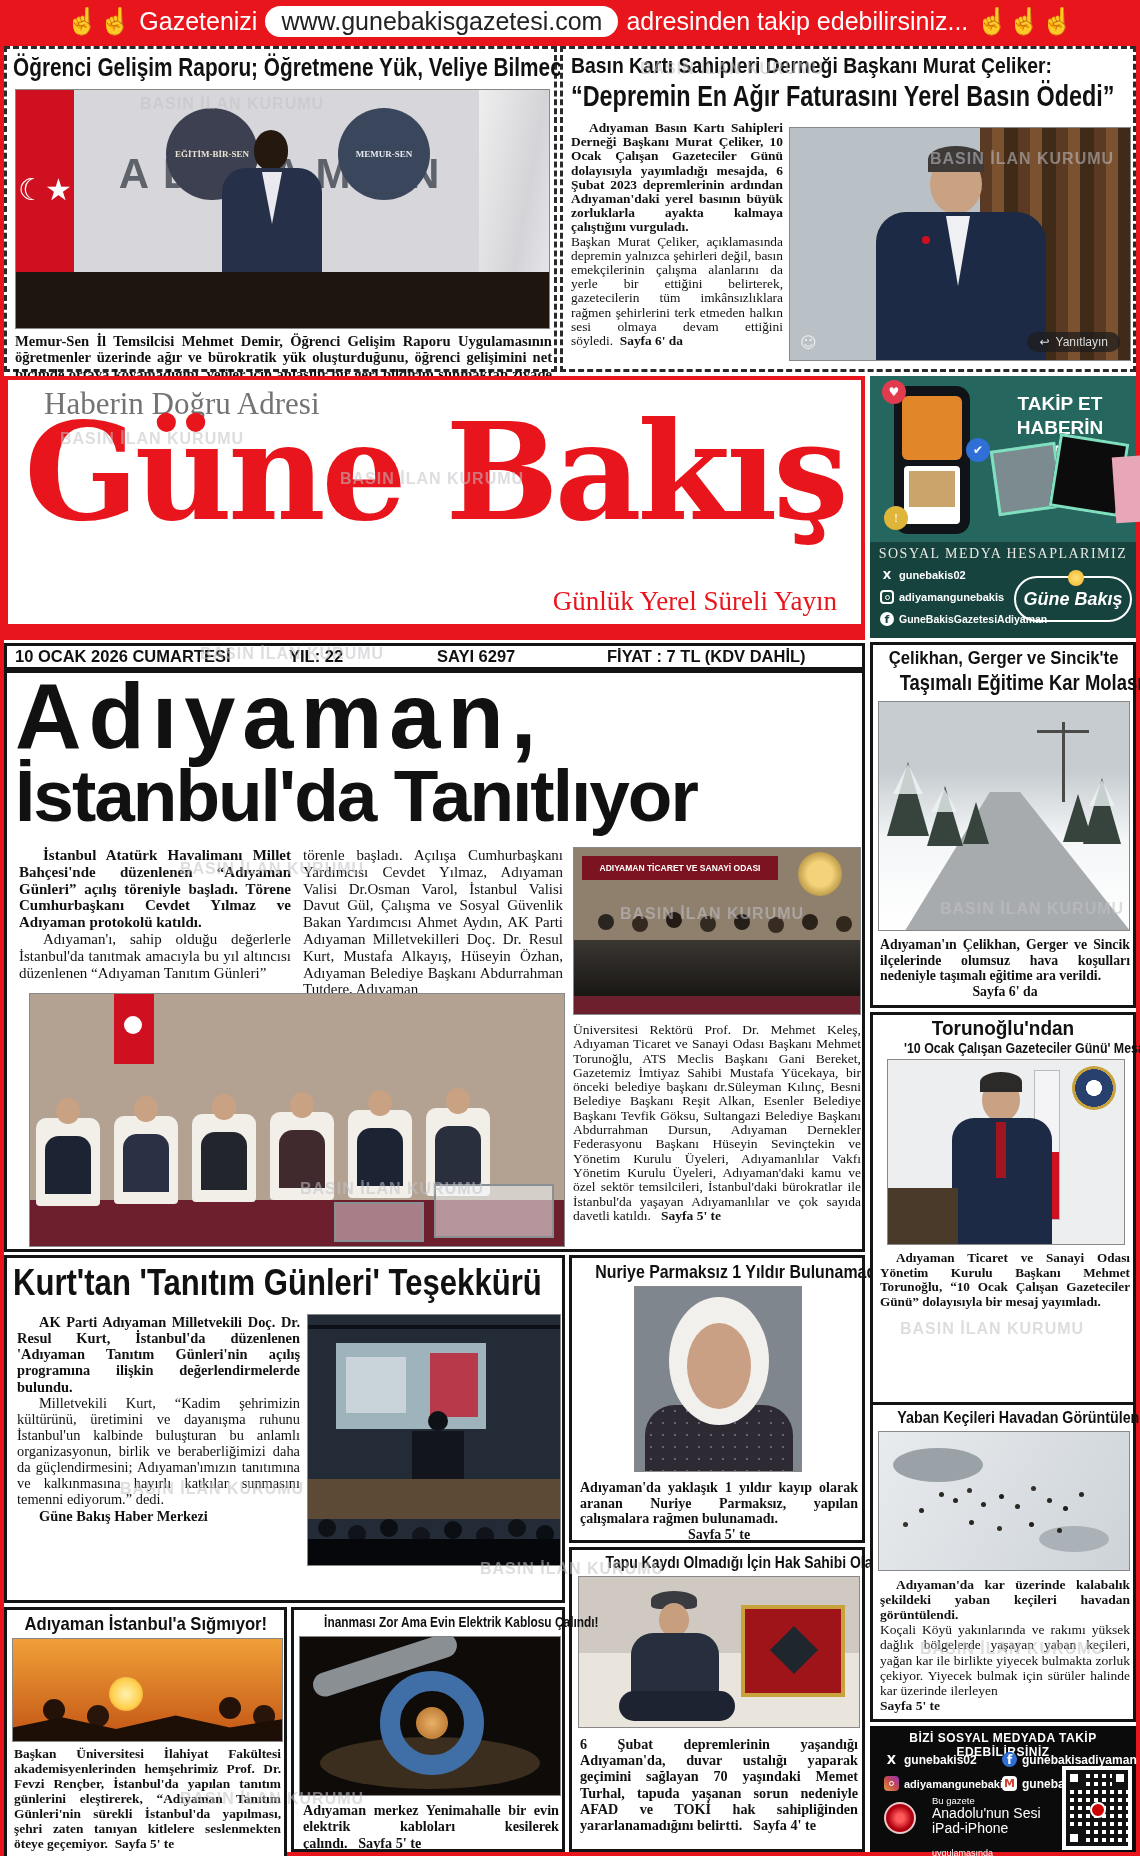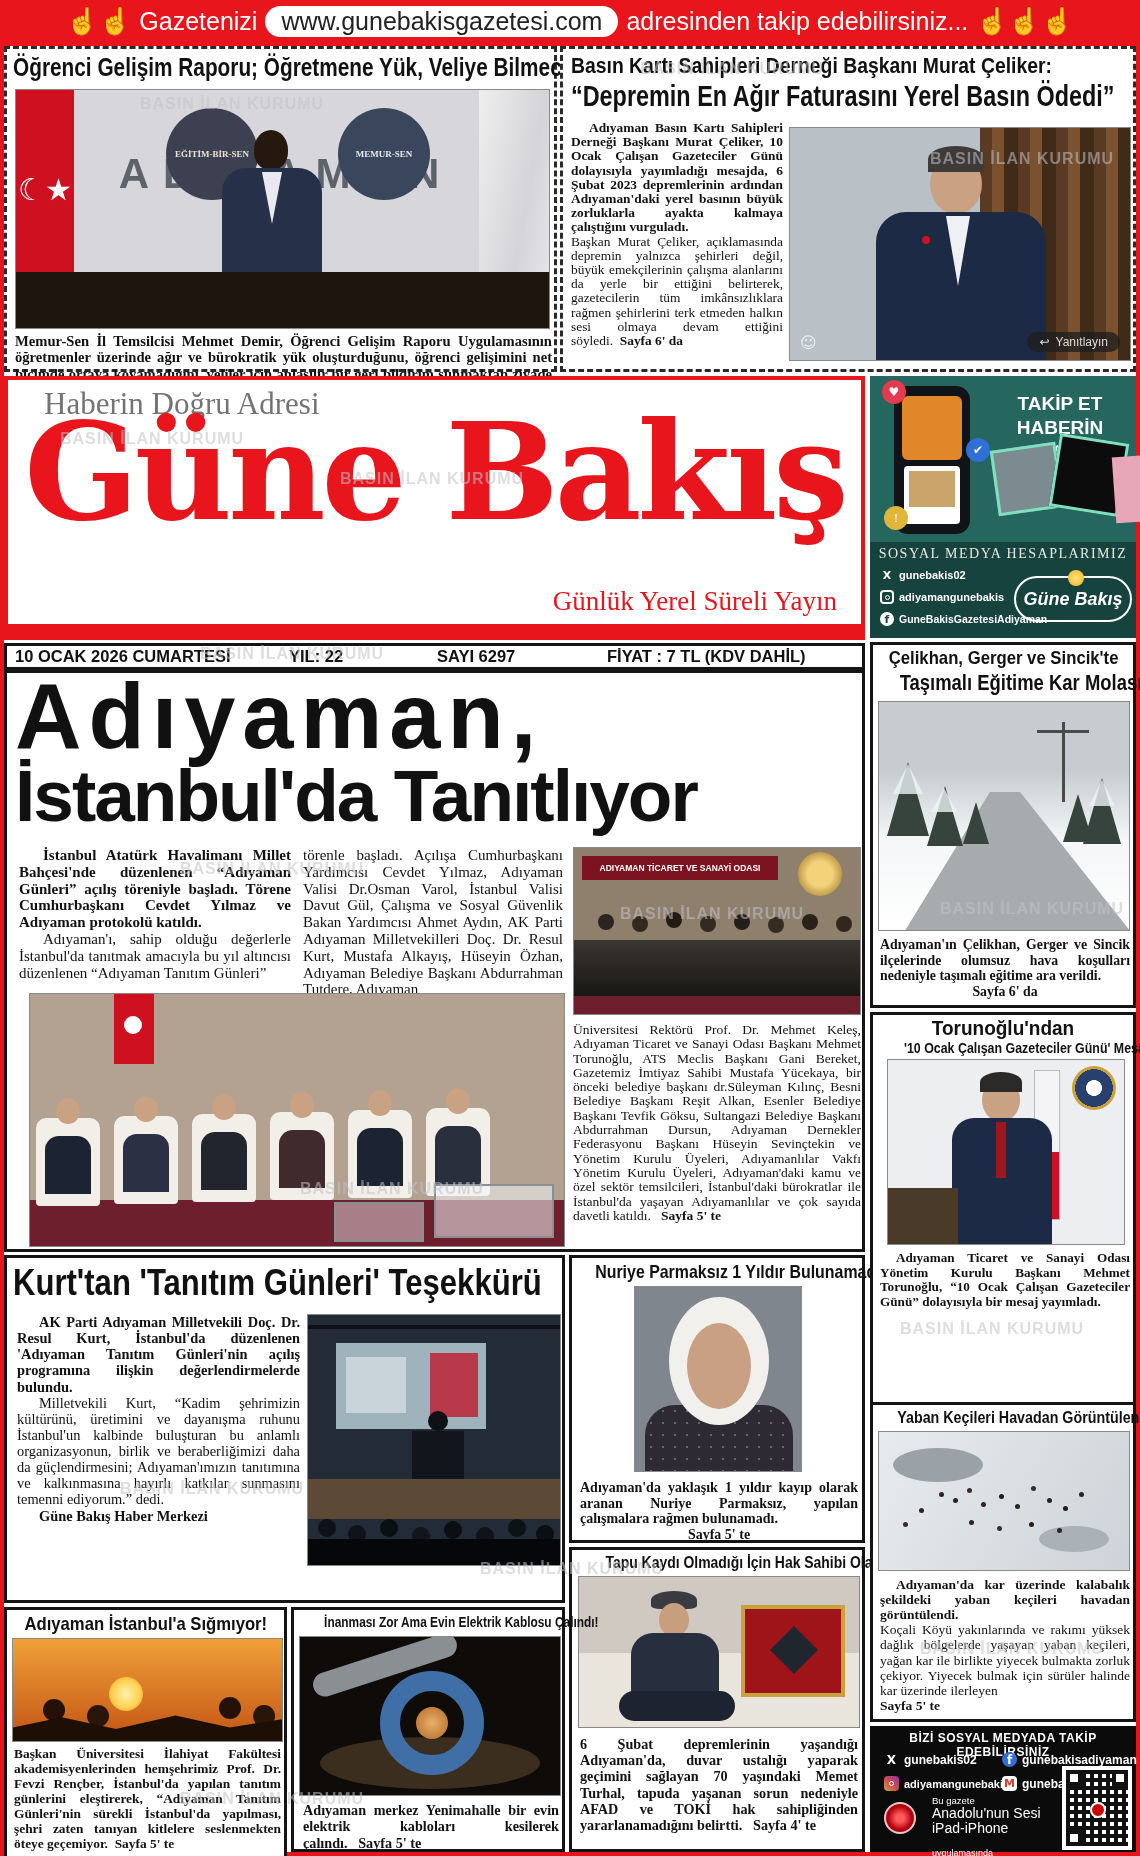--- a/index.html
+++ b/index.html
@@ -72,21 +72,21 @@
 
   <div class="abs dash" style="left:560px;top:46px;width:576px;height:326px;">
     <div class="abs sans b" style="left:8px;top:4px;width:560px;font-size:22px;">
       <span class="cx" style="transform:scaleX(.88);">Basın Kartı Sahipleri Derneği Başkanı Murat Çeliker:</span>
     </div>
     <div class="abs sans b" style="left:8px;top:30px;width:560px;font-size:30px;">
       <span class="cx" style="transform:scaleX(.78);">“Depremin En Ağır Faturasını Yerel Basın Ödedi”</span>
     </div>
     <div class="abs j" style="left:8px;top:72px;width:212px;font-size:13.4px;line-height:1.06;">
       <div class="b" style="text-indent:18px;">Adıyaman Basın Kartı Sahipleri Derneği Başkanı Murat Çeliker, 10 Ocak Çalışan Gazeteciler Günü dolayısıyla yayımladığı mesajda, 6 Şubat 2023 depremlerinin ardından Adıyaman'daki yerel basının büyük zorluklarla ayakta kalmaya çalıştığını vurguladı.</div>
-      <div><span style="display:inline-block;text-indent:18px;"></span><span>Başkan Murat Çeliker, açıklamasında depremin yalnızca şehirleri değil, büyük emekçilerinin çalışma alanlarını da yerle bir ettiğini belirterek, gazetecilerin tüm imkânsızlıklara rağmen şehirlerini terk etmeden halkın sesi olmaya devam ettiğini söyledi.</span>&nbsp;&nbsp;<span class="pref">Sayfa 6' da</span></div>
+      <div><span style="display:inline-block;text-indent:18px;"></span><span>Başkan Murat Çeliker, açıklamasında depremin yalnızca şehirleri değil, basın emekçilerinin çalışma alanlarını da yerle bir ettiğini belirterek, gazetecilerin tüm imkânsızlıklara rağmen şehirlerini terk etmeden halkın sesi olmaya devam ettiğini söyledi.</span>&nbsp;&nbsp;<span class="pref">Sayfa 6' da</span></div>
     </div>
     <div class="ph" style="left:226px;top:78px;width:342px;height:234px;background:#b9c0c6;">
       <div class="abs" style="right:0;top:0;width:150px;height:234px;background:repeating-linear-gradient(90deg,#5a3a22 0 12px,#7a5230 12px 24px,#402a18 24px 38px);"></div>
       <div class="abs" style="left:140px;top:26px;width:52px;height:60px;background:#c9a183;border-radius:50%;"></div>
       <div class="abs" style="left:138px;top:18px;width:56px;height:26px;background:#3d3a38;border-radius:50% 50% 0 0;"></div>
       <div class="abs" style="left:86px;top:84px;width:170px;height:150px;background:#1d2a45;border-radius:30px 30px 0 0;"></div>
       <div class="abs" style="left:156px;top:88px;width:24px;height:70px;background:#eef0f4;clip-path:polygon(0 0,100% 0,50% 100%);"></div>
       <div class="abs" style="left:132px;top:108px;width:8px;height:8px;background:#d01020;border-radius:50%;"></div>
       <div class="abs" style="left:10px;bottom:8px;color:#eee;font-size:16px;font-family:'DejaVu Sans',sans-serif;">☺</div>
       <div class="abs sans" style="right:10px;bottom:8px;background:rgba(30,30,30,.75);color:#ddd;border-radius:14px;padding:3px 12px;font-size:12px;display:flex;gap:6px;align-items:center;">

